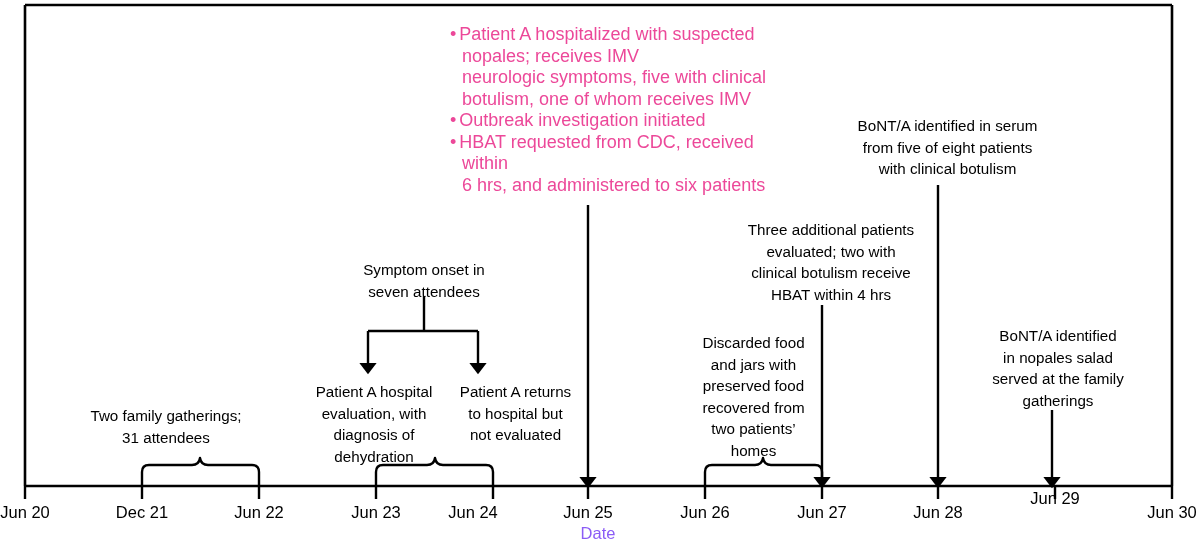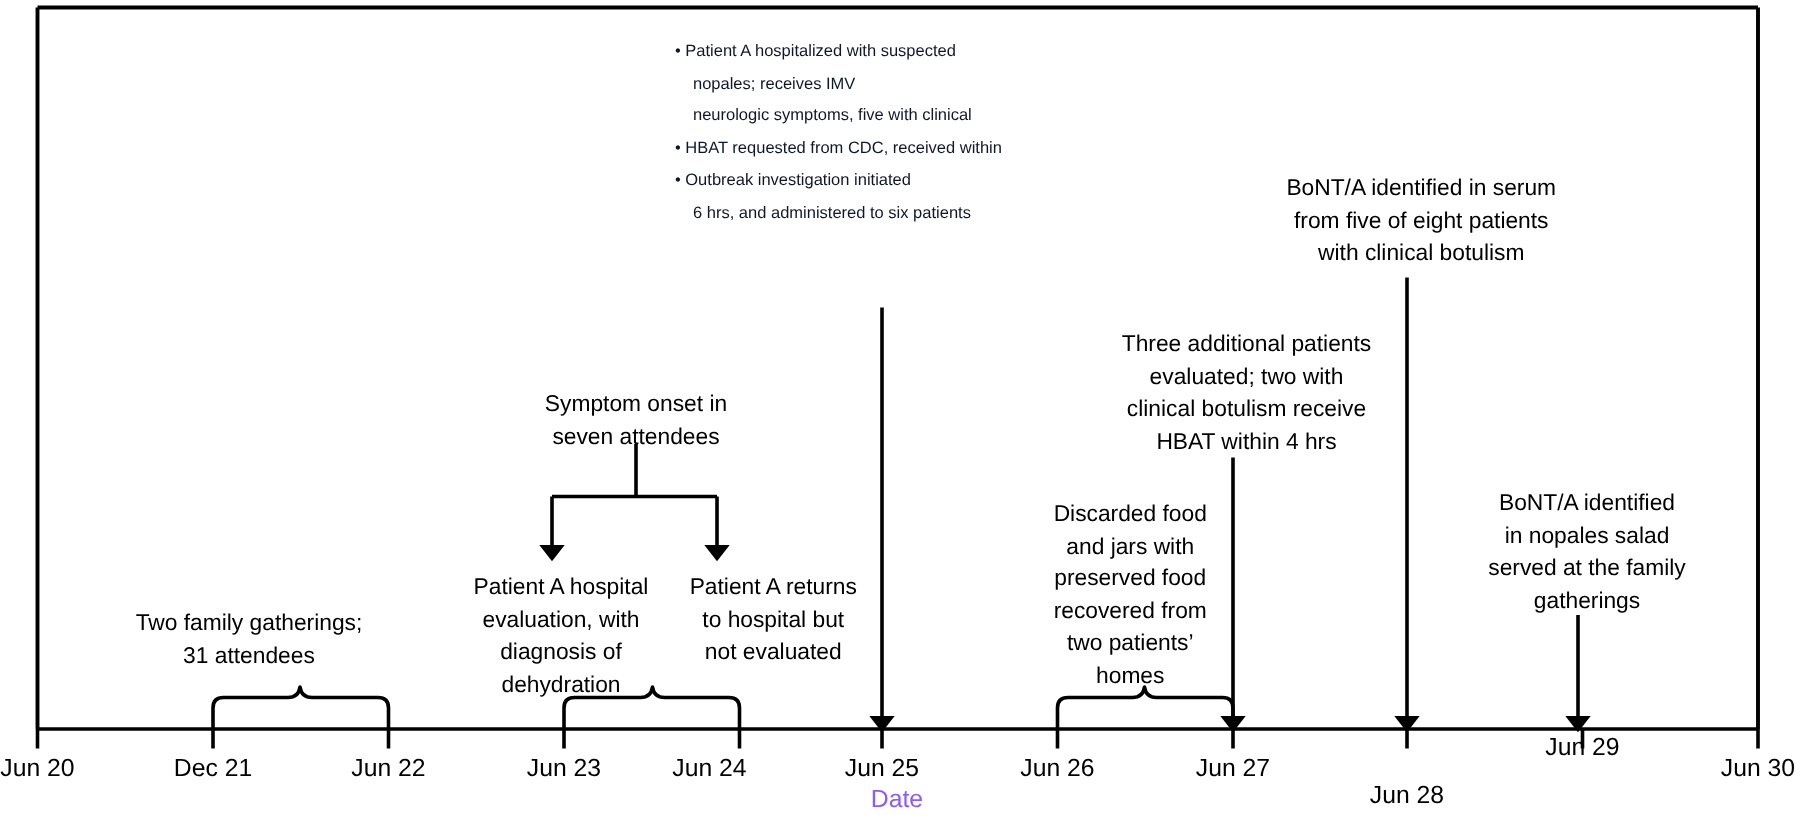--- a/index.html
+++ b/index.html
@@ -29,23 +29,23 @@
     font-size: 15.2px;
     line-height: 21.5px;
     color: #000000;
     white-space: pre-line;
   }
   .anno-center { text-align: center; }
   .anno-left { text-align: center; }
   .bullet-block {
     position: absolute;
     font-family: "Liberation Sans", sans-serif;
-    font-size: 11px;
+    font-size: 18px;
     line-height: 21.5px;
-    color: #0f172a;
+    color: #ec4899;
   }
   .bullet-row {
     display: block;
     padding-left: 12px;
     text-indent: -12px;
     white-space: pre-line;
   }
   .bullet-row .b-mark { letter-spacing: 3px; }
   .bullet-cont { display: block; padding-left: 12px; }
   .tick-label {
@@ -150,22 +150,23 @@
 dehydration</div>
 
   <div class="anno anno-left" style="left:448px; top:381px; width:135px;">Patient A returns
 to hospital but
 not evaluated</div>
 
   <div class="bullet-block" style="left:450px; top:24px; width:320px;">
     <span class="bullet-row"><span class="b-mark">•</span><span>Patient A hospitalized with suspected</span></span>
     <span class="bullet-cont">nopales; receives IMV</span>
     <span class="bullet-cont">neurologic symptoms, five with clinical</span>
+    <span class="bullet-cont">botulism, one of whom receives IMV</span>
+    <span class="bullet-row"><span class="b-mark">•</span><span>Outbreak investigation initiated</span></span>
     <span class="bullet-row"><span class="b-mark">•</span><span>HBAT requested from CDC, received within</span></span>
-    <span class="bullet-row"><span class="b-mark">•</span><span>Outbreak investigation initiated</span></span>
     <span class="bullet-cont">6 hrs, and administered to six patients</span>
   </div>
 
   <div class="anno anno-left" style="left:696px; top:332px; width:115px;">Discarded food
 and jars with
 preserved food
 recovered from
 two patients’
 homes</div>
 
@@ -184,19 +185,19 @@
 gatherings</div>
 
   <div class="tick-label" style="left:-20px; top:503px;">Jun 20</div>
   <div class="tick-label" style="left:97px;  top:503px;">Dec 21</div>
   <div class="tick-label" style="left:214px; top:503px;">Jun 22</div>
   <div class="tick-label" style="left:331px; top:503px;">Jun 23</div>
   <div class="tick-label" style="left:428px; top:503px;">Jun 24</div>
   <div class="tick-label" style="left:543px; top:503px;">Jun 25</div>
   <div class="tick-label" style="left:660px; top:503px;">Jun 26</div>
   <div class="tick-label" style="left:777px; top:503px;">Jun 27</div>
-  <div class="tick-label" style="left:893px; top:503px;margin-top:18px;">Jun 28</div>
+  <div class="tick-label" style="left:893px; top:503px;">Jun 28</div>
   <div class="tick-label" style="left:1010px; top:489px;">Jun 29</div>
   <div class="tick-label" style="left:1127px; top:503px;">Jun 30</div>
 
   <div class="axis-title" style="left:538px; top:524px;">Date</div>
 
 </div>
 
 </body></html>

